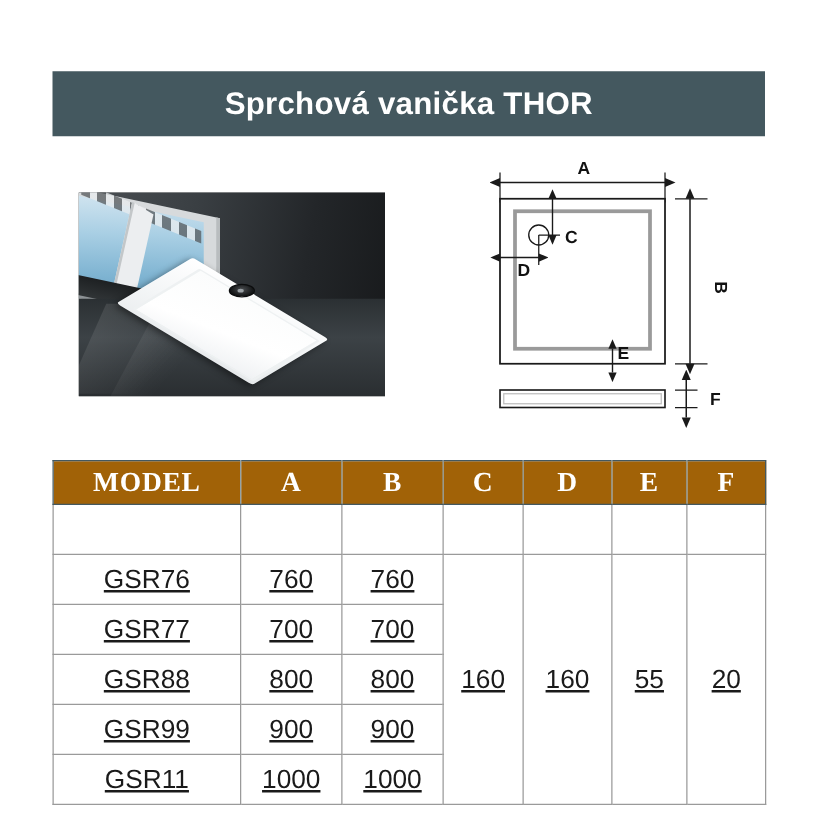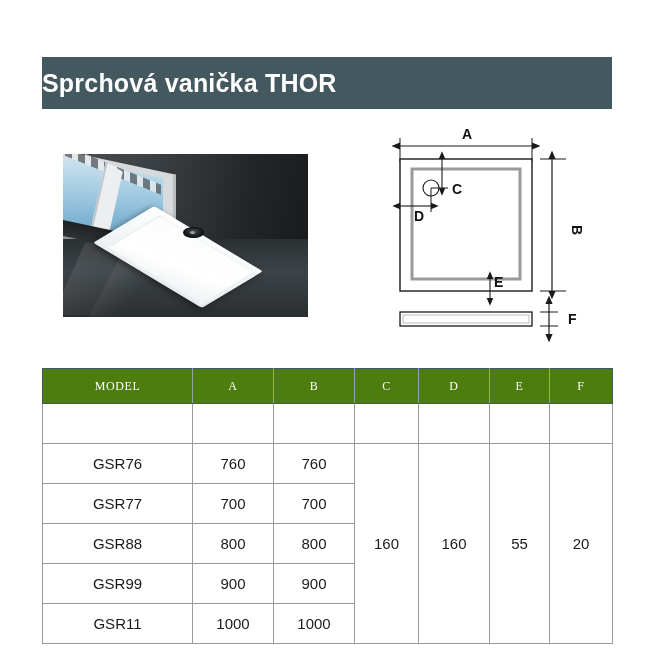--- a/index.html
+++ b/index.html
@@ -25,20 +25,21 @@
   
   .title-banner {
     position: absolute;
     left: 42px;
     top: 57px;
     width: 570px;
     height: 52px;
     background: #44585f;
     display: flex;
     align-items: center;
+    justify-content: center;
   }
   .title-text {
     color: #ffffff;
     font-family: "Liberation Sans", sans-serif;
     font-size: 25px;
     font-weight: bold;
     letter-spacing: 0.2px;
     white-space: nowrap;
   }
 
@@ -181,39 +182,40 @@
     left: 42px;
     top: 368px;
     width: 570px;
   }
   table.spec {
     border-collapse: collapse;
     width: 570px;
     table-layout: fixed;
   }
   table.spec th {
-    background: #4d7c0f;
+    background: #a16207;
     color: #ffffff;
     font-family: "Liberation Serif", serif;
-    font-size: 12px;
-    font-weight: normal;
+    font-size: 22px;
+    font-weight: bold;
     letter-spacing: 0.6px;
     height: 32px;
     border: 1px solid #44585f;
     border-right: 1px solid #93a3a8;
   }
   table.spec th:last-child { border-right: 1px solid #44585f; }
   table.spec td {
     border: 1px solid #9a9a9a;
     height: 37px;
     text-align: center;
     font-family: "Liberation Sans", sans-serif;
-    font-size: 15px;
+    font-size: 21px;
     color: #1a1a1a;
     background: #ffffff;
+    text-decoration: underline;
   }
   .spacer-row td {
     border: none;
     height: 8px;
     background: #ffffff;
   }
 </style>
 </head>
 <body>
 

